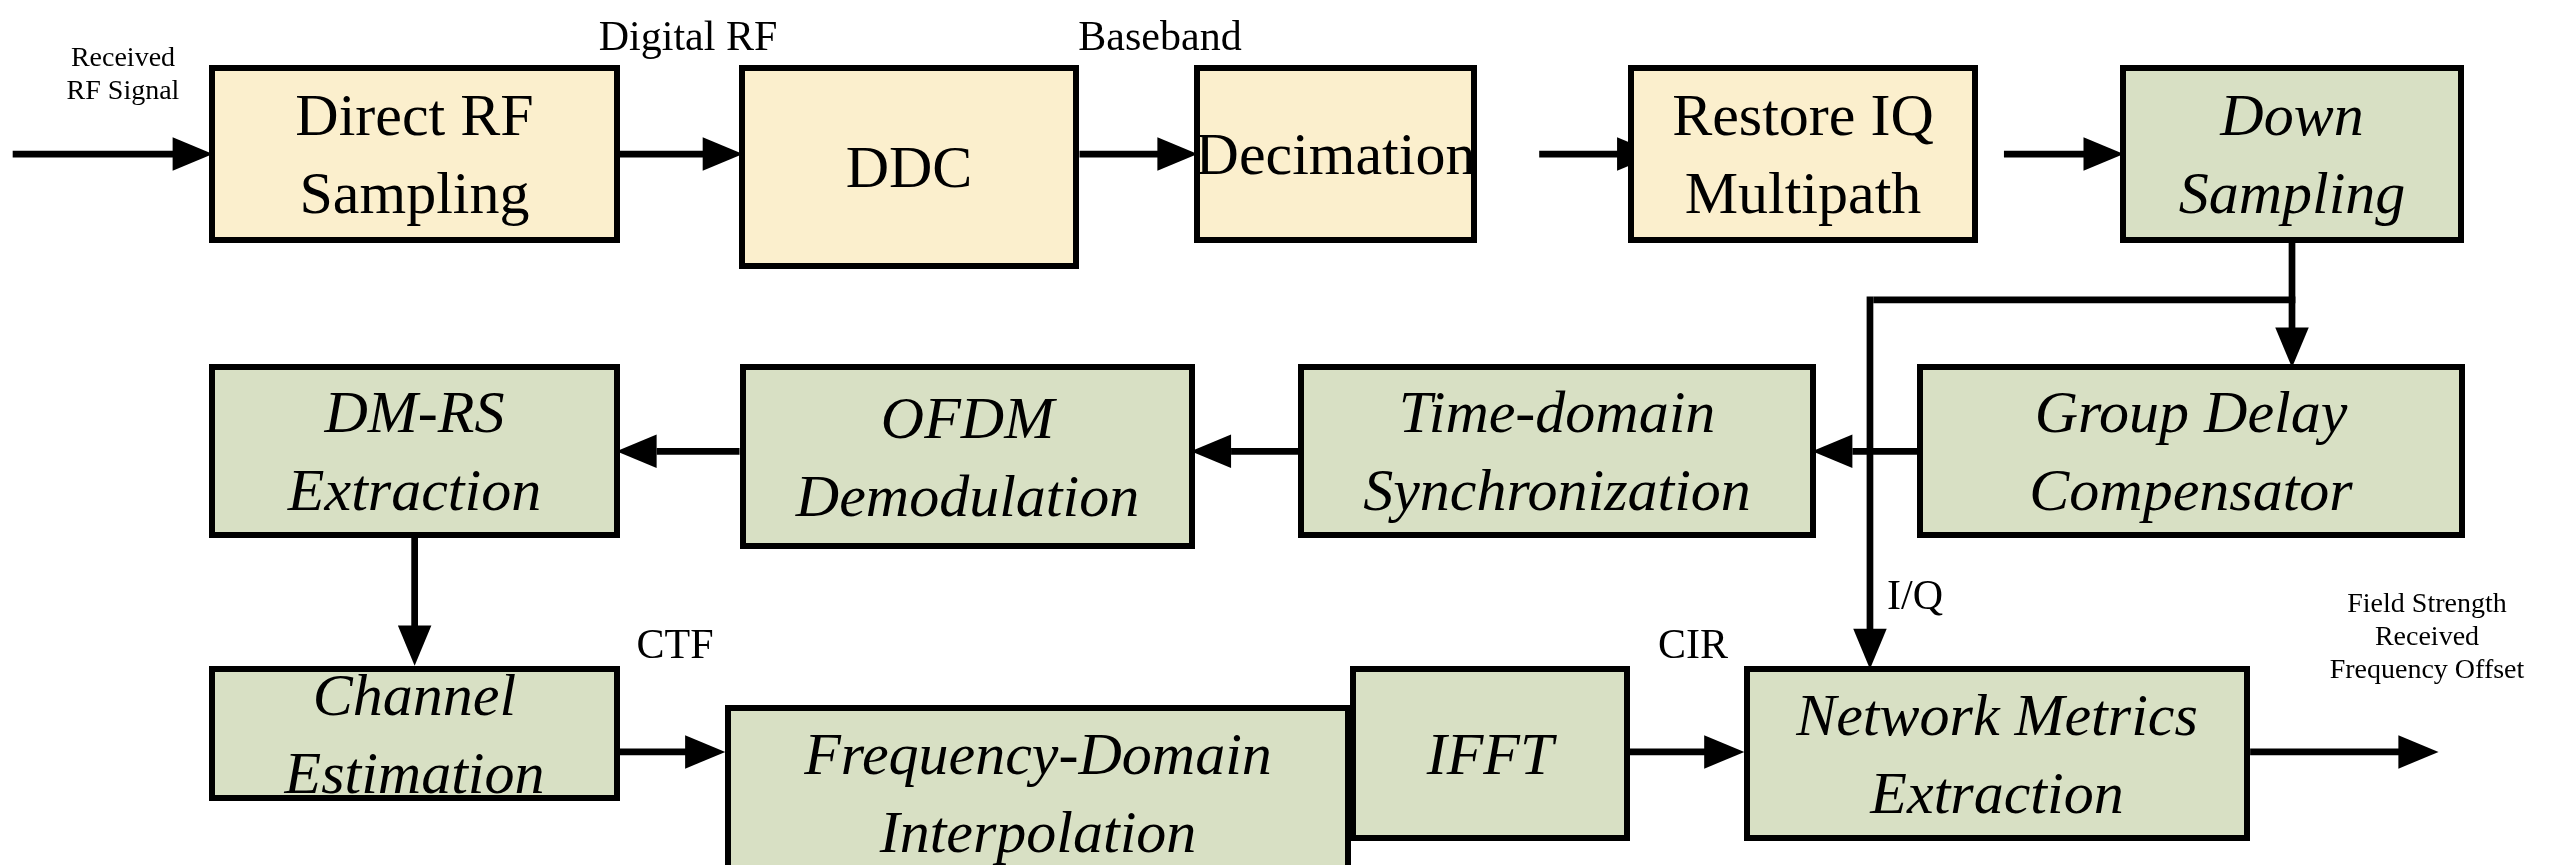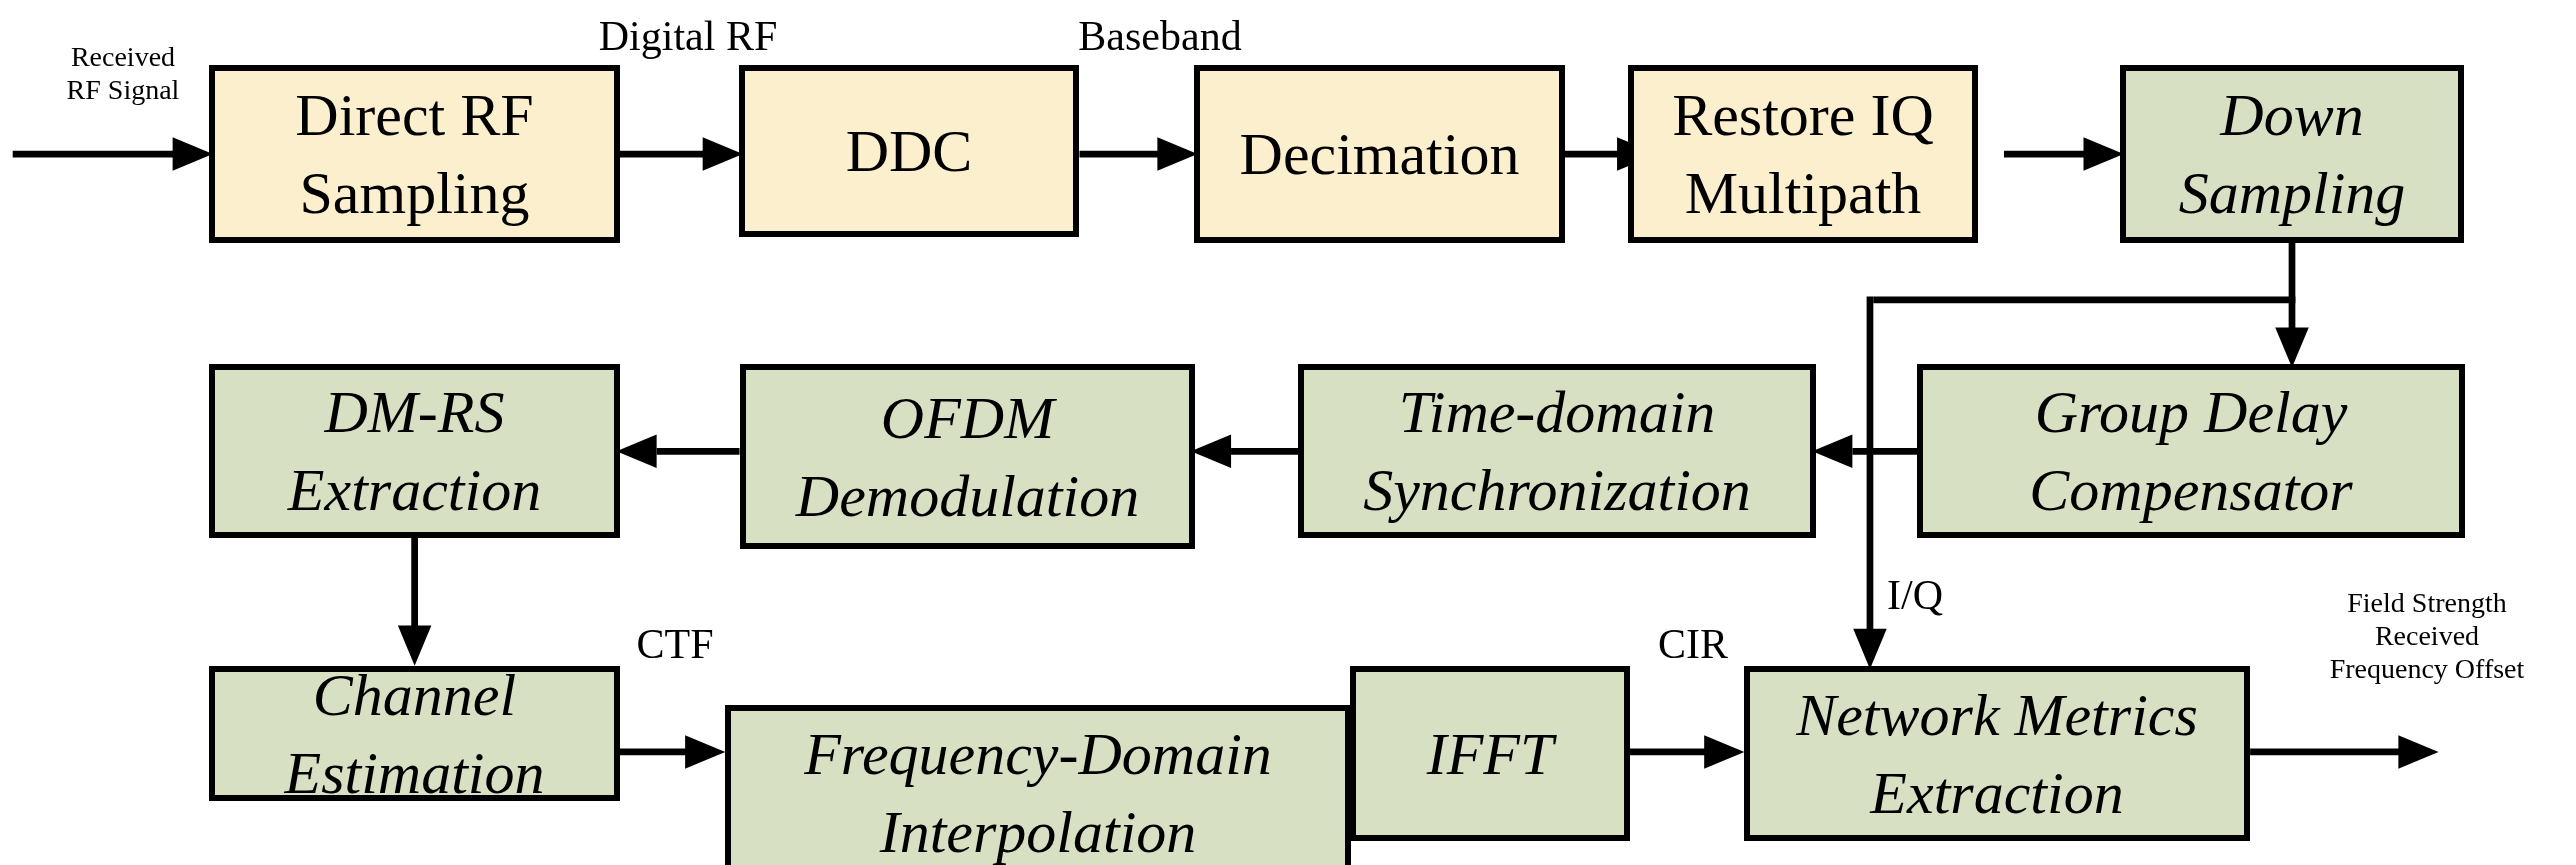--- a/index.html
+++ b/index.html
@@ -118,24 +118,24 @@
         <line x1="2687" y1="898" x2="2866" y2="898"></line>
         <polygon points="2912,898 2864,878 2864,918" stroke="none"></polygon>
       </g>
     </g>
   </svg>
 
   <div class="box yellow" style="left:209px;top:65px;width:411px;height:178px">
     <span class="bl">Direct RF</span>
     <span class="bl">Sampling</span>
   </div>
-  <div class="box yellow" style="left:739px;top:65px;width:340px;height:172px">
+  <div class="box yellow" style="left:739px;top:65px;width:340px;height:204px">
     <span class="bl">DDC</span>
   </div>
-  <div class="box yellow" style="left:1194px;top:65px;width:371px;height:178px">
+  <div class="box yellow" style="left:1194px;top:65px;width:283px;height:178px">
     <span class="bl">Decimation</span>
   </div>
   <div class="box yellow" style="left:1628px;top:65px;width:350px;height:178px">
     <span class="bl">Restore IQ</span>
     <span class="bl">Multipath</span>
   </div>
   <div class="box green" style="left:2120px;top:65px;width:344px;height:178px">
     <span class="bl">Down</span>
     <span class="bl">Sampling</span>
   </div>

